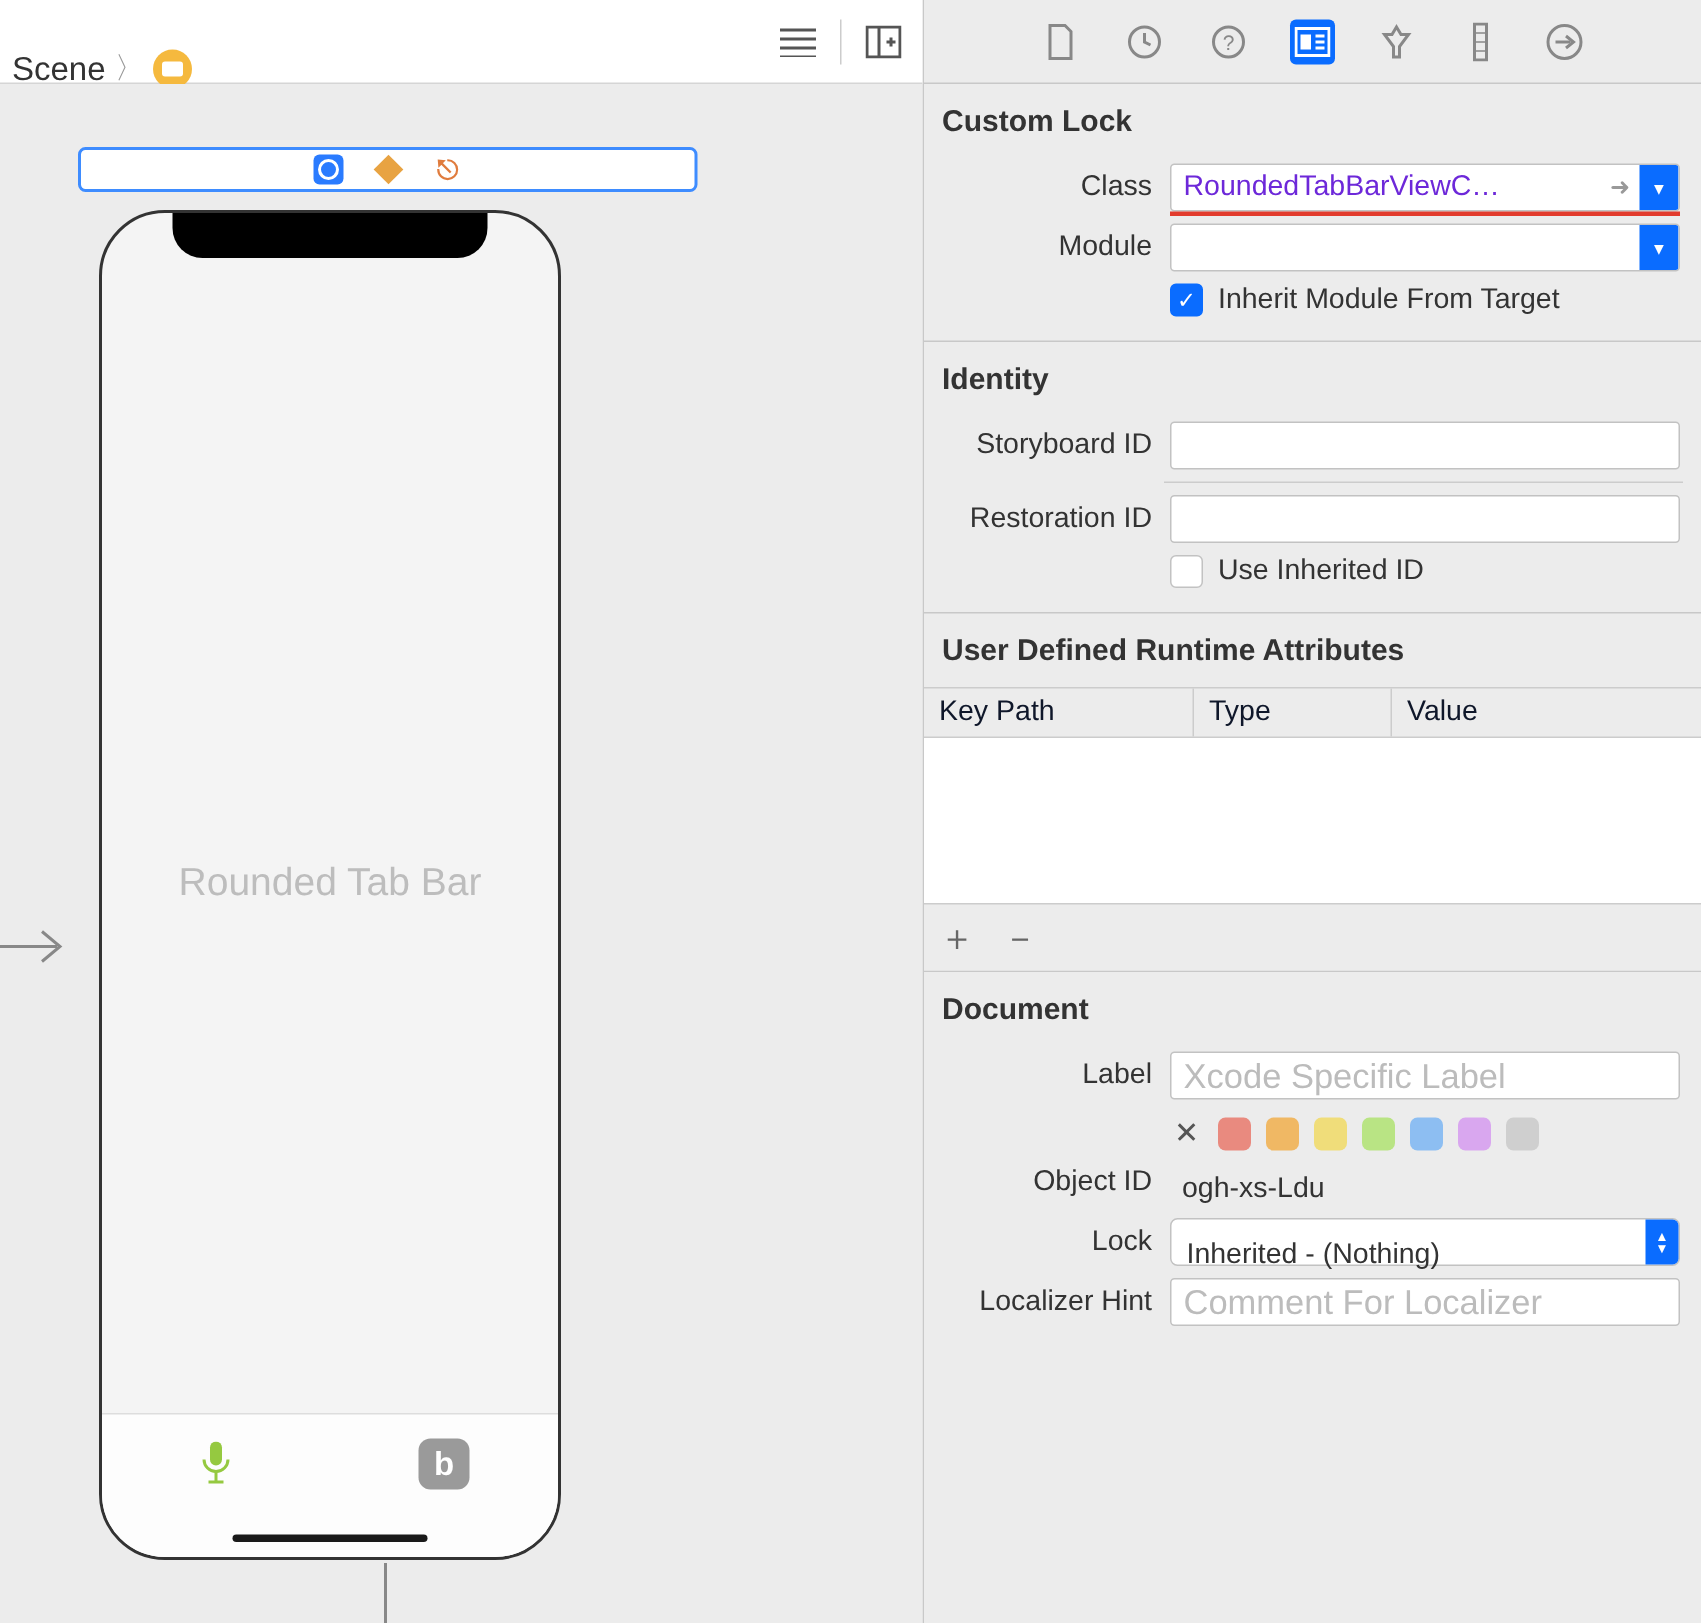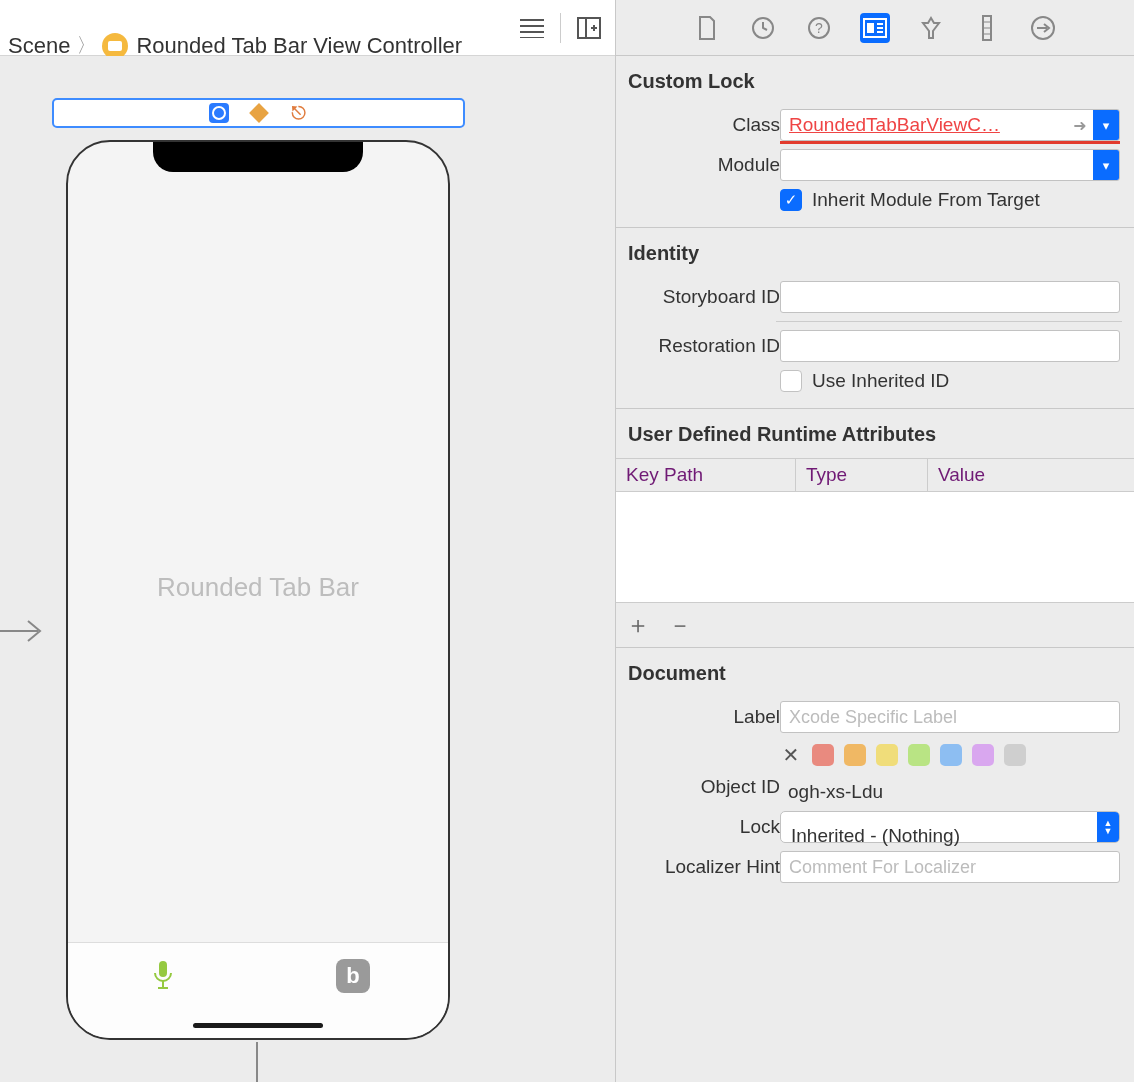--- a/index.html
+++ b/index.html
@@ -110,21 +110,21 @@
 }
 .sel-icon.blue { background: #2a7bff; display:flex;align-items:center;justify-content:center; }
 .sel-icon.blue::after { content:""; width:10px;height:10px;border:2px solid #fff;border-radius:50%; }
 .sel-icon.orange { background:none; }
 .sel-icon.orange::after { content:""; display:block;width:14px;height:14px;background:#e8a342;transform:rotate(45deg);margin:3px; }
 .sel-icon.exit { background:none; color:#e07c3e; font-size:18px; line-height:20px; text-align:center; font-weight:bold; }
 .phone-frame {
   position: absolute;
   left: 66px;
   top: 84px;
-  width: 384px;
+  width: 308px;
   height: 900px;
   background: #f4f4f4;
   border: 2px solid #333;
   border-radius: 44px;
   overflow: hidden;
 }
 .notch {
   position: absolute;
   top: -2px;
   left: 50%;
@@ -227,59 +227,59 @@
 }
 .form-row {
   display: flex;
   align-items: center;
   padding: 4px 14px 4px 0;
   min-height: 40px;
 }
 .form-label {
   width: 164px;
   text-align: right;
+  padding-right: 12px;
   font-size: 19px;
   color: #333;
 }
 .form-control {
   flex: 1;
   position: relative;
   display: flex;
   align-items: center;
 }
 input[type=text].field {
   width: 100%;
   height: 32px;
   border: 1px solid #c2c2c2;
   border-radius: 3px;
   background: #fff;
-  font-size: 18px;
+  font-size: 23px;
   padding: 0 8px;
   color: #333;
 }
 input[type=text].field::placeholder { color:#bcbcbc; }
 .combo {
   display: flex;
   width: 100%;
   height: 32px;
   border: 1px solid #c2c2c2;
   border-radius: 3px;
   overflow: hidden;
   background: #fff;
   align-items: center;
 }
 .combo .combo-text {
   flex: 1;
   padding: 0 8px;
   font-size: 19px;
-  color: #ef4444;
+  color: #6d28d9;
   white-space: nowrap;
   overflow: hidden;
   text-overflow: ellipsis;
-  text-decoration: underline;
 }
 .combo .combo-nav {
   width: 26px;
   color: #999;
   text-align: center;
   font-size: 16px;
 }
 .combo .combo-caret {
   width: 26px;
   background: #0a6cff;
@@ -323,21 +323,21 @@
 }
 .checkbox-label { font-size: 19px; }
 
 .attr-headers {
   display: flex;
   border-top: 1px solid #ccc;
   border-bottom: 1px solid #ccc;
   height: 34px;
   align-items: flex-end;
   font-size: 19px;
-  color: #701a75;
+  color: #0f172a;
 }
 .attr-col { padding: 0 10px; border-right: 1px solid #ccc; height:100%; display:flex; align-items:center;}
 .attr-col.kp { width: 180px; }
 .attr-col.tp { width: 132px; }
 .attr-col.vl { flex: 1; border-right:none; }
 .attr-body {
   height: 110px;
   background: #fff;
 }
 .attr-actions {
@@ -395,21 +395,20 @@
 <body>
 
 <div class="left-pane">
   <div class="top-bar-left">
     <div class="breadcrumb">
       <span class="bc-item">Scene</span>
       <span class="bc-sep">〉</span>
       <span class="bc-icon">
           <span class="bc-icon-inner"></span>
         </span>
-      <span class="bc-item">Rounded Tab Bar View Controller</span>
     </div>
     <div class="tb-icon-btn">
       <svg width="26" height="20" viewBox="0 0 26 20">
           <line x1="1" y1="2" x2="25" y2="2" stroke="#555" stroke-width="2"></line>
           <line x1="1" y1="8" x2="25" y2="8" stroke="#555" stroke-width="2"></line>
           <line x1="1" y1="14" x2="25" y2="14" stroke="#555" stroke-width="2"></line>
           <line x1="1" y1="20" x2="25" y2="20" stroke="#555" stroke-width="2"></line>
         </svg>
     </div>
     <div class="tb-divider"></div>

